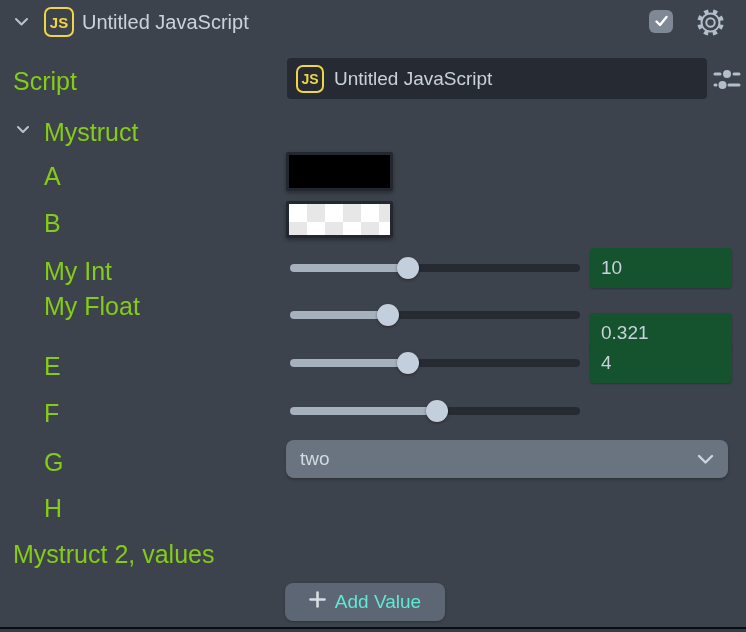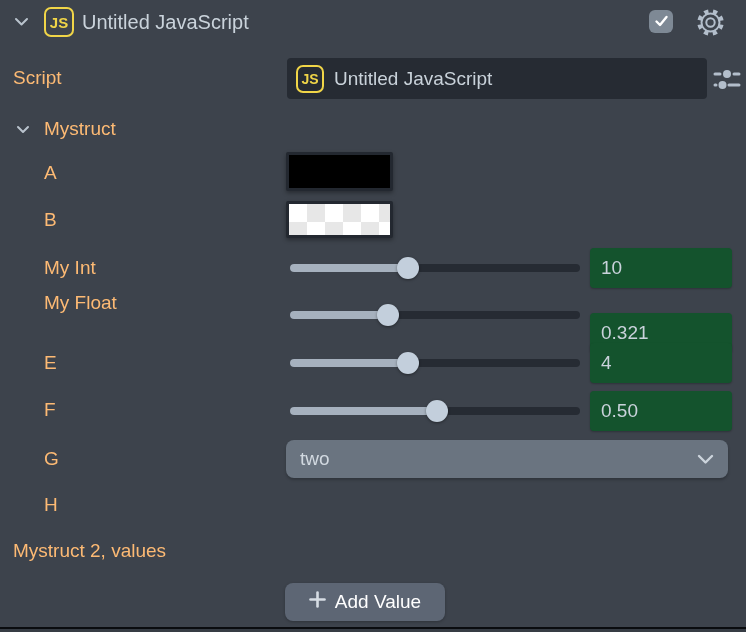--- a/index.html
+++ b/index.html
@@ -2,21 +2,21 @@
 <html><head>
 <meta charset="utf-8">
 <style>
   html,body{margin:0;padding:0;background:#2a2f36;}
   *{box-sizing:border-box;font-family:"Liberation Sans",sans-serif;}
   .panel{
     position:relative;width:746px;height:632px;overflow:hidden;
     background:#3d434c;color:#c3ccd5;padding-left:32px;
   }
   .label{
-    position:absolute;font-size:19px;color:#fdba74;white-space:nowrap;
+    position:absolute;font-size:25px;color:#84cc16;white-space:nowrap;
     -webkit-user-select:none;user-select:none;
   }
   .title{font-size:20px;color:#cad3db;}
   
   .hdr-chevron{position:absolute;left:13px;top:13px;}
   .js-badge{
     position:absolute;display:flex;align-items:center;justify-content:center;
     border:2.5px solid #f0d548;border-radius:7px;color:#f0d548;
     font-weight:700;
   }
@@ -71,21 +71,21 @@
     display:flex;align-items:center;justify-content:space-between;
     padding:0 14px;font-size:19px;color:#d2d9e0;cursor:pointer;
     box-shadow:0 2px 3px rgba(0,0,0,.22);
   }
   .dd-g{top:440px;background:#6a7480;}
   .dd-h{top:486px;background:#545c67;}
   
   .add-btn{
     position:absolute;left:285px;top:583px;width:160px;height:38px;border-radius:8px;
     background:#5d6674;display:flex;align-items:center;justify-content:center;gap:9px;
-    color:#ffffff;font-size:19px;cursor:pointer;box-shadow:0 1px 3px rgba(0,0,0,.25);
+    color:#5eead4;font-size:19px;cursor:pointer;box-shadow:0 1px 3px rgba(0,0,0,.25);
   }
   .bottom-line{position:absolute;left:0;top:627px;width:746px;height:2px;background:#0a0c0f;}
   .bottom-strip{position:absolute;left:0;top:629px;width:746px;height:3px;background:#363c44;}
 </style>
 </head>
 <body>
 
 <div class="panel">
 
   <span class="hdr-chevron">
@@ -168,21 +168,20 @@
   </div>
   <input class="field" style="top: 343px;" value="4">
 
   <div class="label" style="left:44px;top:399px;">F</div>
   <div class="slider" style="top:400px;">
     <div class="track">
       <div class="fill" style="width: 50.7%;"></div>
       <div class="thumb" style="left: 50.7%;"></div>
     </div>
   </div>
-  <input class="field" style="top: 391px;" value="0.50">
 
   <div class="label" style="left:44px;top:448px;">G</div>
   <div class="dropdown dd-g">
     <span>two</span>
     <span>
       <svg width="17" height="11" viewBox="0 0 17 11">
           <polyline points="2,2 8.5,8.5 15,2" fill="none" stroke="#ccd4dc" stroke-width="2.4" stroke-linecap="round" stroke-linejoin="round"></polyline>
         </svg>
     </span>
   </div>

